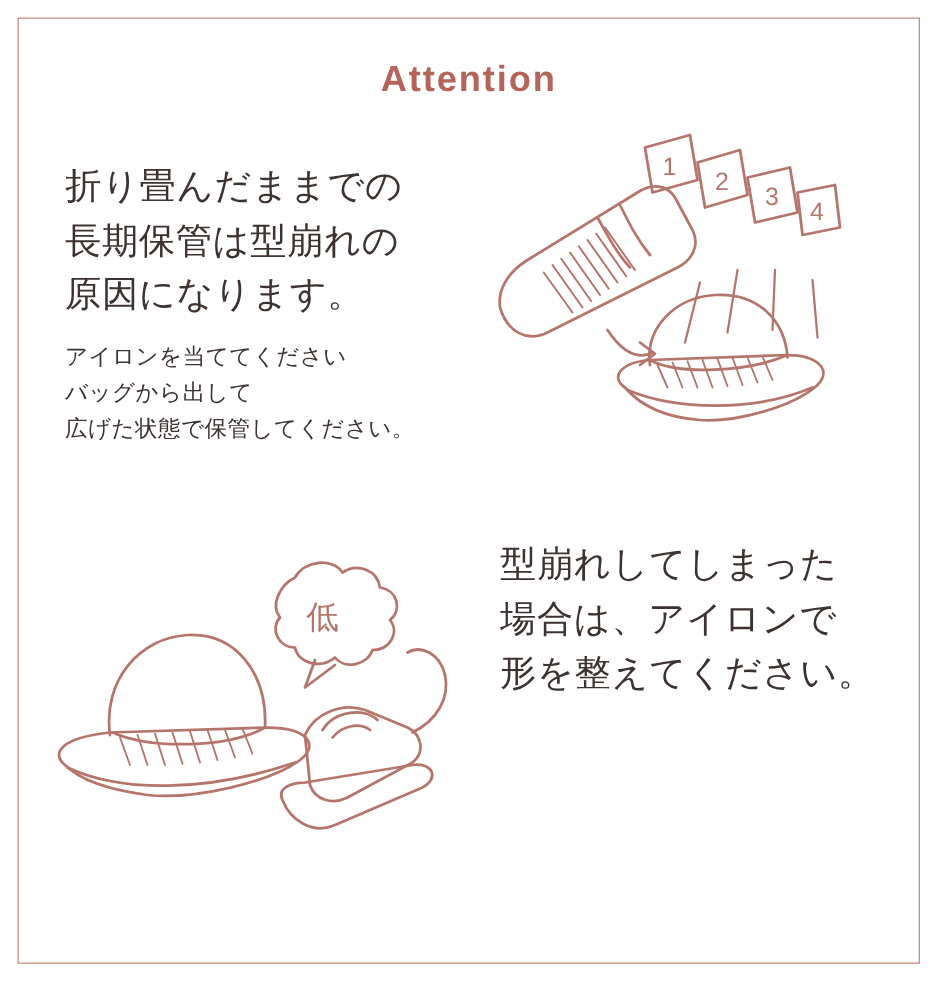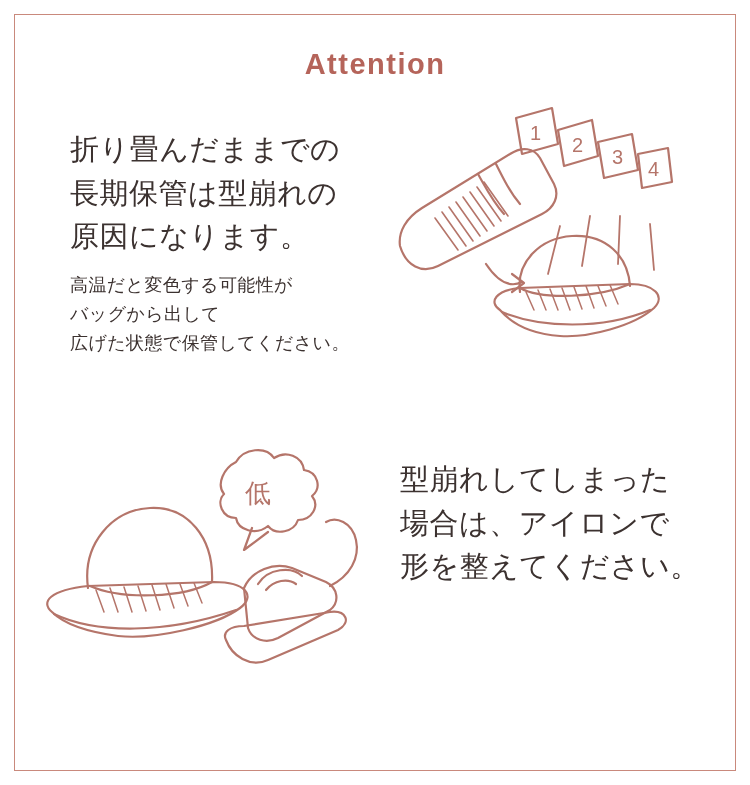--- a/index.html
+++ b/index.html
@@ -39,21 +39,21 @@
     text-align: center;
     font-size: 29px;
     font-weight: bold;
     letter-spacing: 1.5px;
     color: #b5645a;
   }
 
   
   .block1 {
     position: absolute;
-    left: 70px;
+    left: 52px;
     top: 128px;
     width: 340px;
   }
   .head-jp {
     font-size: 29px;
     line-height: 1.5;
     color: #3c3230;
     letter-spacing: 0.5px;
     white-space: pre-line;
   }
@@ -63,22 +63,23 @@
     line-height: 1.62;
     color: #3c3230;
     letter-spacing: 0.4px;
     white-space: pre-line;
   }
 
   
   .block2 {
     position: absolute;
     left: 400px;
-    top: 458px;
+    top: 432px;
     width: 320px;
+    font-family: Liberation Mono, monospace;
   }
 
   
   .illus {
     position: absolute;
   }
   .illus svg {
     display: block;
   }
   #illus-top {
@@ -96,21 +97,21 @@
 <div class="page">
 
   <div class="frame"></div>
 
   <div class="title">Attention</div>
 
   <div class="block1">
     <div class="head-jp">折り畳んだままでの
 長期保管は型崩れの
 原因になります。</div>
-    <div class="body-jp">高温だと変色する可能性が
+    <div class="body-jp">アイロンを当ててください
 バッグから出して
 広げた状態で保管してください。</div>
   </div>
 
   <div class="illus" id="illus-top">
     <svg width="300" height="320" viewBox="0 0 300 320" fill="none" stroke="#b5756a" stroke-width="2.2" stroke-linecap="round" stroke-linejoin="round">
 
       <path d="M8 150 C6 136 14 122 30 112 L118 58 C130 50 142 52 148 62 L162 88 C168 100 162 112 150 118 L46 170 C30 178 14 170 8 150 Z"></path>
       <path d="M104 68 C112 84 118 96 128 108"></path>
       <path d="M86 78 C95 94 101 106 112 118"></path>

